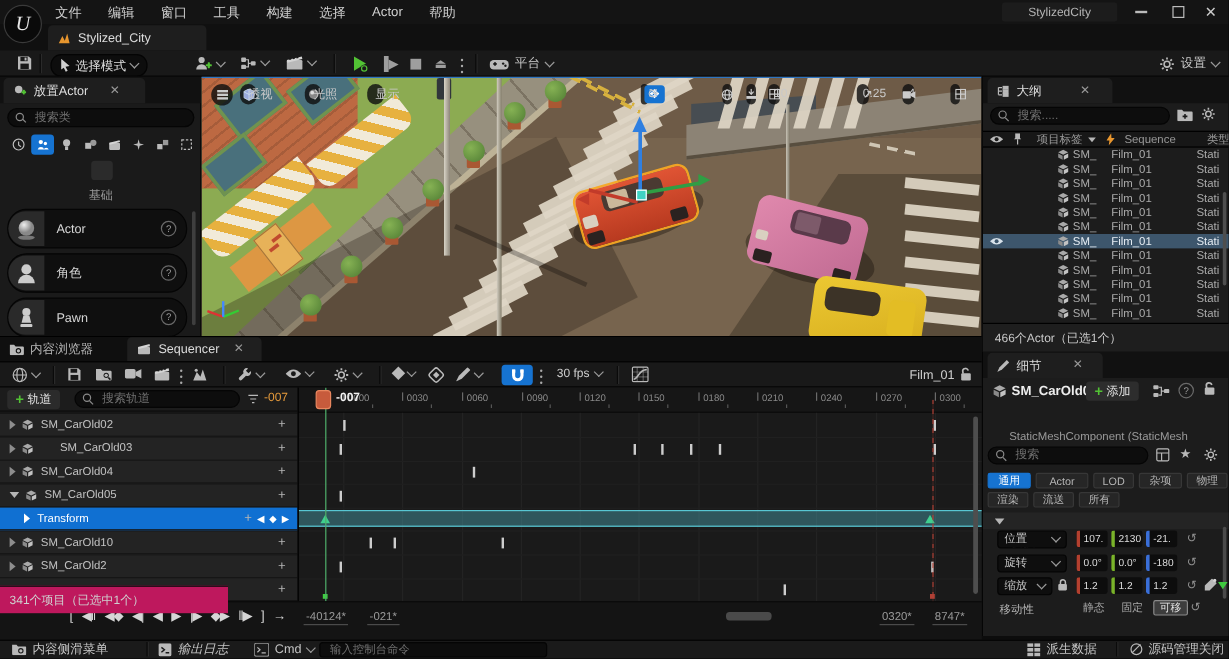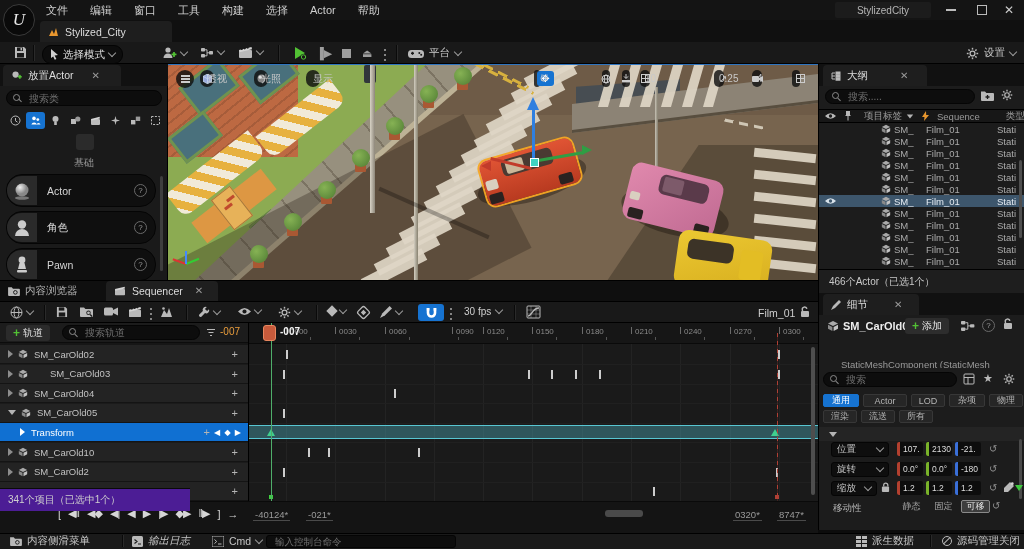--- a/index.html
+++ b/index.html
@@ -1094,40 +1094,40 @@
               <path d="M11 4.7 L6.6 6.9 L6.6 11 L11 8.8 Z" fill="#c2c2c2"></path>
             </svg>
           </span>
           <span style="margin-left: 6px;">SM_CarOld2</span>
           <span class="plus">+</span>
         </div>
         <div class="strack" style="top: 137.2px;">
           <span class="plus">+</span>
         </div>
       </div>
-    <div class="abs fx" style="left:0;top:207px;width:190px;height:23px;background:#4c1d95;border-top:1px solid #0a0a0a;box-sizing:border-box;z-index:5;">
+    <div class="abs fx" style="left:0;top:207px;width:190px;height:23px;background:#be185d;border-top:1px solid #0a0a0a;box-sizing:border-box;z-index:5;">
       <span style="margin-left:8px;font-size:10px;color:#cfcfcf;">341个项目（已选中1个）</span>
     </div>
 
     <div class="abs" id="seq-timeline" style="left:248px;top:42px;width:570px;height:178px;background:#1a1a1a;border-left:1px solid #000;overflow:hidden;box-sizing:border-box;">
       <div class="abs" style="left:0;top:0;width:570px;height:21px;background:#161616;border-bottom:1px solid #0a0a0a;box-sizing:border-box;"></div>
       <div class="abs" id="ruler-ticks" style="left:0;top:0;width:570px;height:21px;">
           <span class="rtick" style="left: 37px;">
             <span>0000</span>
           </span>
           <span class="mtick" style="left: 61px;"></span>
           <span class="rtick" style="left: 86px;">
             <span>0030</span>
           </span>
           <span class="mtick" style="left: 110px;"></span>
           <span class="rtick" style="left: 136px;">
             <span>0060</span>
           </span>
           <span class="mtick" style="left: 160px;"></span>
-          <span class="rtick" style="left: 203px;">
+          <span class="rtick" style="left: 186px;">
             <span>0090</span>
           </span>
           <span class="mtick" style="left: 209px;"></span>
           <span class="rtick" style="left: 234px;">
             <span>0120</span>
           </span>
           <span class="mtick" style="left: 258px;"></span>
           <span class="rtick" style="left: 283px;">
             <span>0150</span>
           </span>

